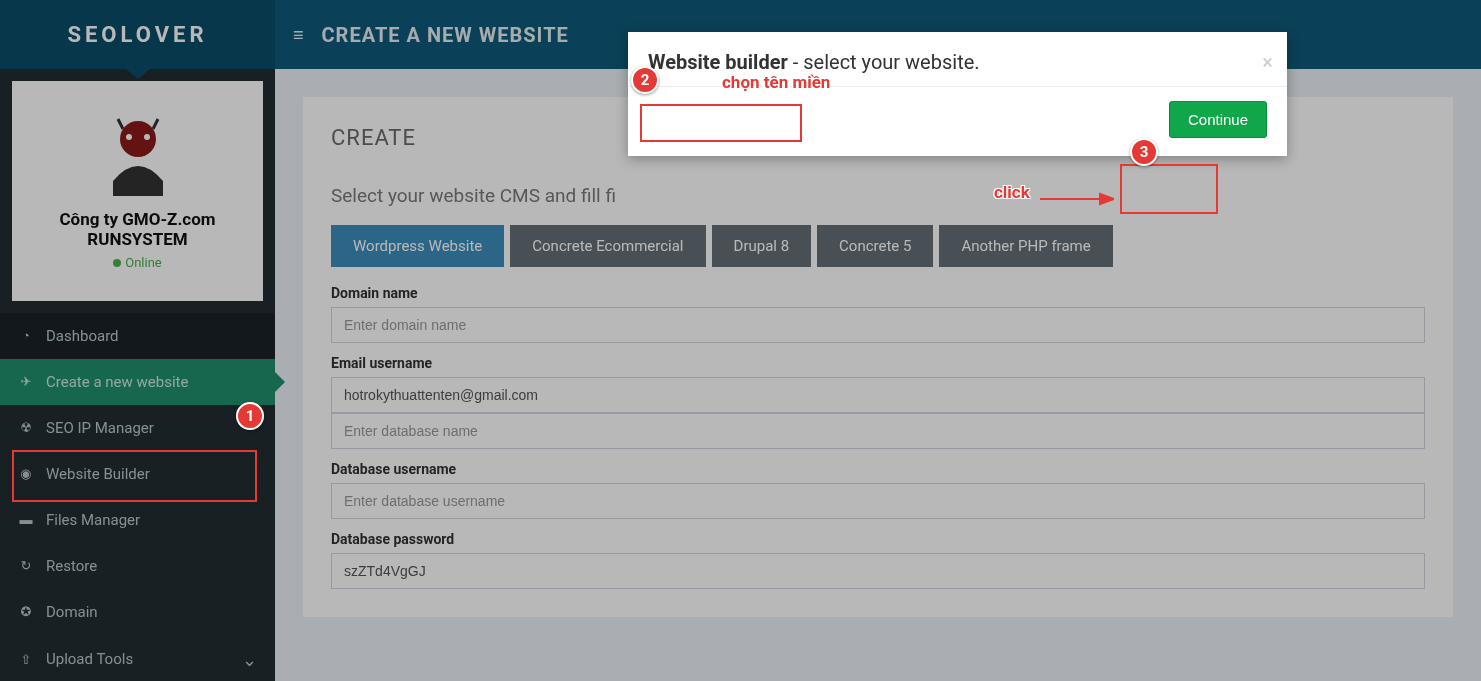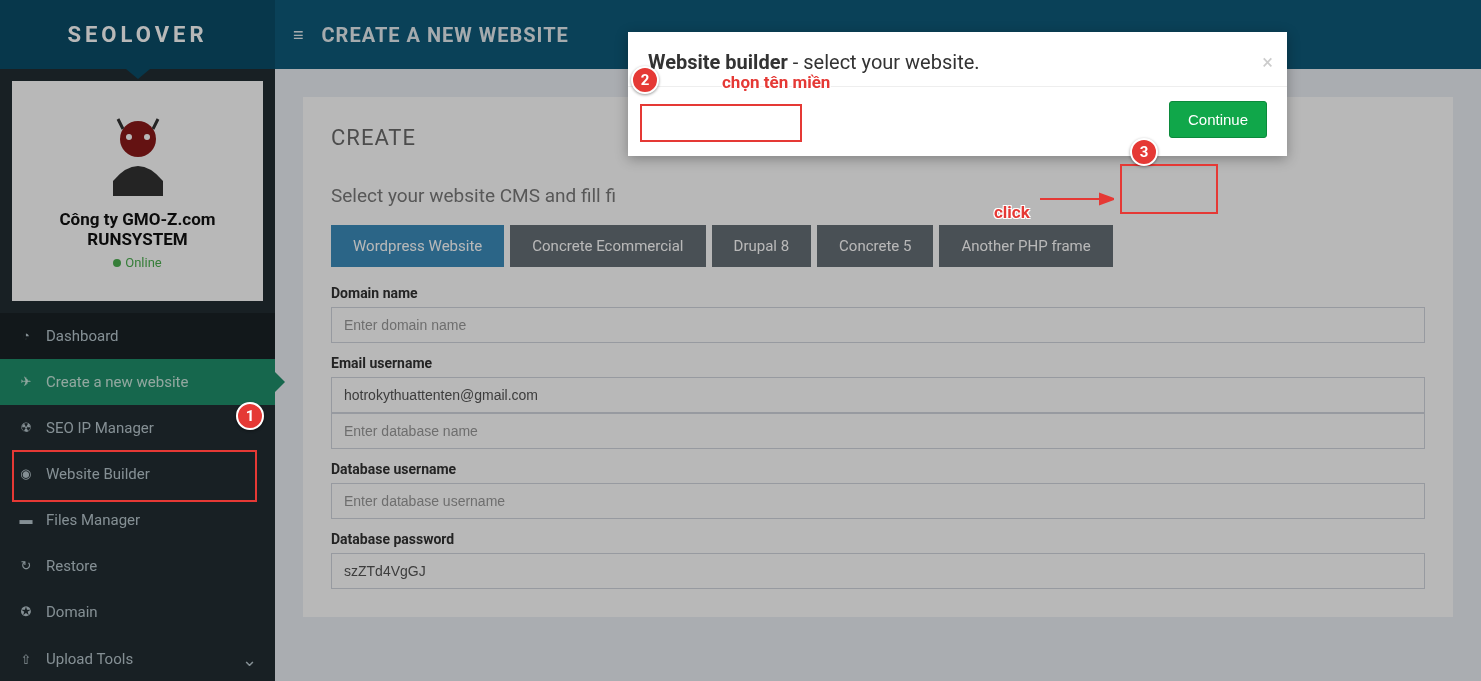--- a/index.html
+++ b/index.html
@@ -177,17 +177,17 @@
 <div class="anno-box" style="left:640px; top:104px; width:162px; height:38px;"></div>
 <div class="anno" style="left:631px; top:66px;">
     <div class="anno-circle">2</div>
   </div>
 <div class="anno anno-text" style="left:678px; top:72px;margin-left:44px;">chọn tên miền</div>
 
 <div class="anno-box" style="left:1120px; top:164px; width:98px; height:50px;"></div>
 <div class="anno" style="left:1130px; top:138px;">
     <div class="anno-circle">3</div>
   </div>
-<div class="anno anno-text" style="left:994px; top:202px;text-align:right;">click</div>
+<div class="anno anno-text" style="left:994px; top:182px;text-align:right;">click</div>
 <svg class="anno" style="left:1040px; top:192px;" width="74" height="14">
   <line x1="0" y1="7" x2="60" y2="7" class="anno-arrow"></line>
   <polygon points="60,2 74,7 60,12" class="anno-arrow"></polygon>
 </svg>
 
 </body></html>

